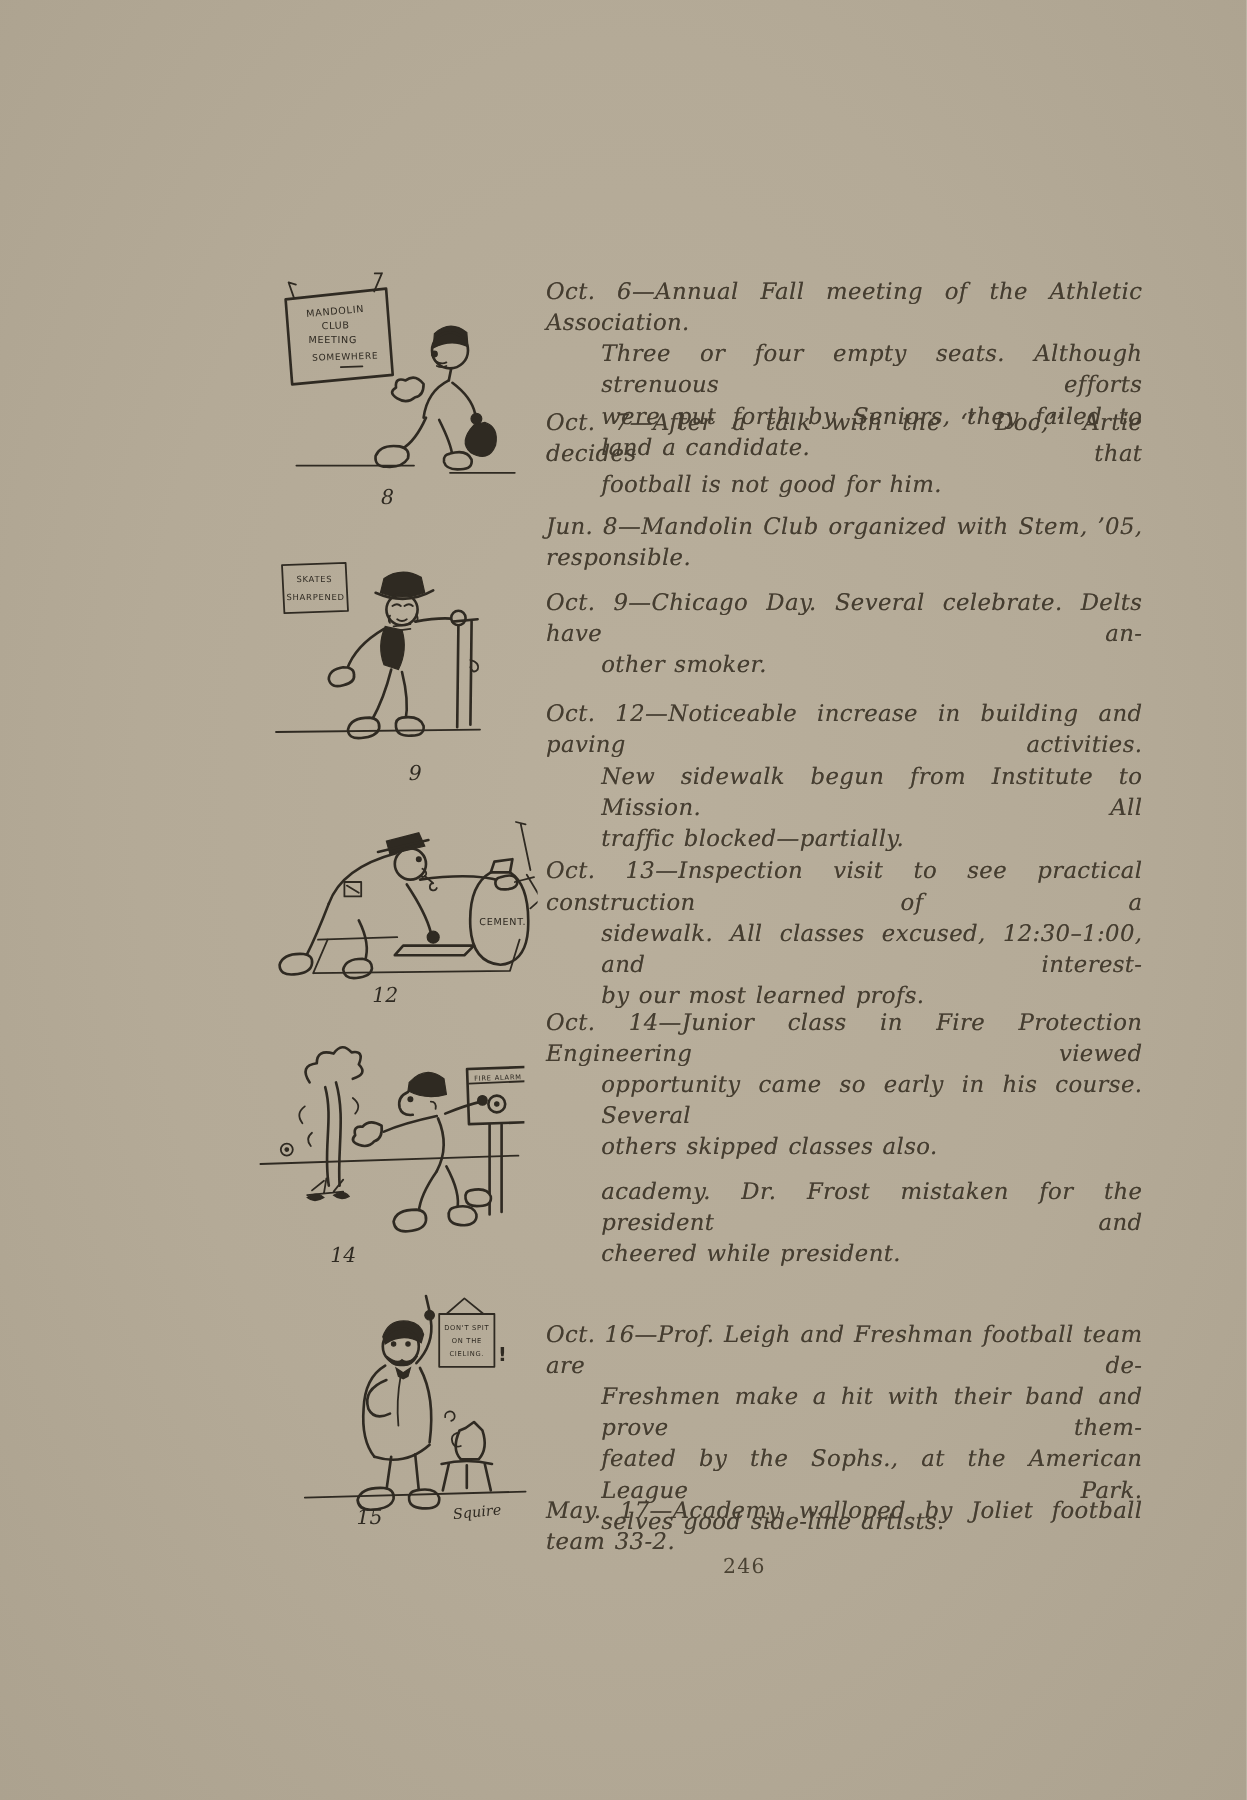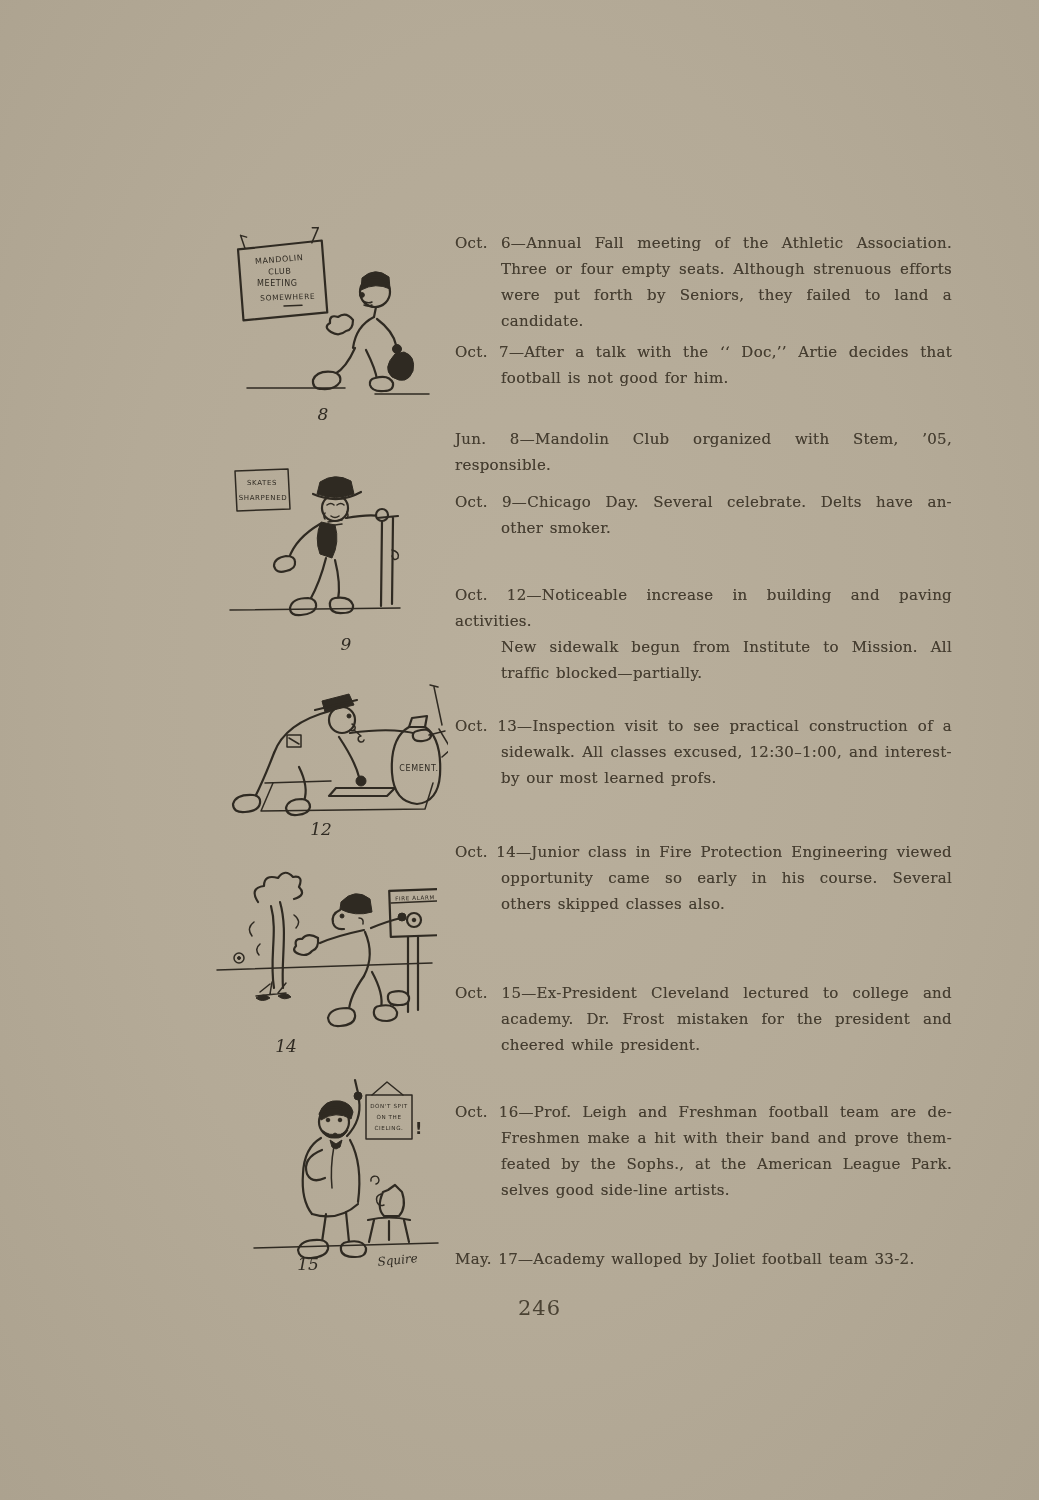--- a/index.html
+++ b/index.html
@@ -7,34 +7,35 @@
     width:1039px;height:1500px;overflow:hidden;
     background:radial-gradient(ellipse at 50% 45%, #b9af9c 0%, #b4aa97 55%, #aca28f 100%);
     font-family:"DejaVu Serif","Liberation Serif",serif;
     position:relative;
     color:#443c2f;
   }
   .page{position:absolute;inset:0;}
   
   .entry{
     position:absolute;left:455px;width:497px;
-    font-size:15px;line-height:26px;
+    font-size:19px;line-height:26px;
     letter-spacing:0.3px;word-spacing:1.5px;
     color:#453d30;
     text-shadow:0 0 0.5px rgba(60,52,40,.55);
+    font-style:italic;
   }
   .entry .line{text-align:justify;text-align-last:justify;}
   .entry .line.last{text-align-last:left;}
   .entry .line.cont{padding-left:46px;}
   .e0{top:230px}.e1{top:339px}.e2{top:426px}.e3{top:489px}.e4{top:582px}
   .e5{top:713px}.e6{top:839px}.e7{top:980px}.e8{top:1099px}.e9{top:1246px}
   
   .pagenum{
     position:absolute;left:518px;top:1296px;width:120px;
-    text-align:left;font-size:21px;letter-spacing:1px;color:#4a4233;
+    text-align:right;font-size:17px;letter-spacing:1px;color:#4a4233;
   }
   
   .cartoon{position:absolute;}
   .c1{left:225px;top:222px;width:215px;height:205px;}
   .c2{left:222px;top:458px;width:180px;height:205px;}
   .c3{left:203px;top:683px;width:245px;height:158px;}
   .c4{left:212px;top:860px;width:225px;height:198px;}
   .c5{left:246px;top:1078px;width:200px;height:198px;}
   svg{display:block;}
   .ink{stroke:#2f2a22;fill:none;stroke-width:2.2;stroke-linecap:round;stroke-linejoin:round;}
@@ -255,21 +256,20 @@
         <div class="line">Oct. 13—Inspection visit to see practical construction of a</div>
         <div class="line cont">sidewalk.  All classes excused, 12:30–1:00, and interest-</div>
         <div class="line cont last">by our most learned profs.</div>
       </article>
     <article class="entry e6">
         <div class="line">Oct. 14—Junior class in Fire Protection Engineering viewed</div>
         <div class="line cont">opportunity came so early in his course.  Several</div>
         <div class="line cont last">others skipped classes also.</div>
       </article>
     <article class="entry e7">
-        <div class="line">Oct. 15—Ex-President Cleveland lectured to college and</div>
         <div class="line cont">academy.  Dr. Frost mistaken for the president and</div>
         <div class="line cont last">cheered while president.</div>
       </article>
     <article class="entry e8">
         <div class="line">Oct. 16—Prof. Leigh and Freshman football team are de-</div>
         <div class="line cont">Freshmen make a hit with their band and prove them-</div>
         <div class="line cont">feated by the Sophs., at the American League Park.</div>
         <div class="line cont last">selves good side-line artists.</div>
       </article>
     <article class="entry e9">

